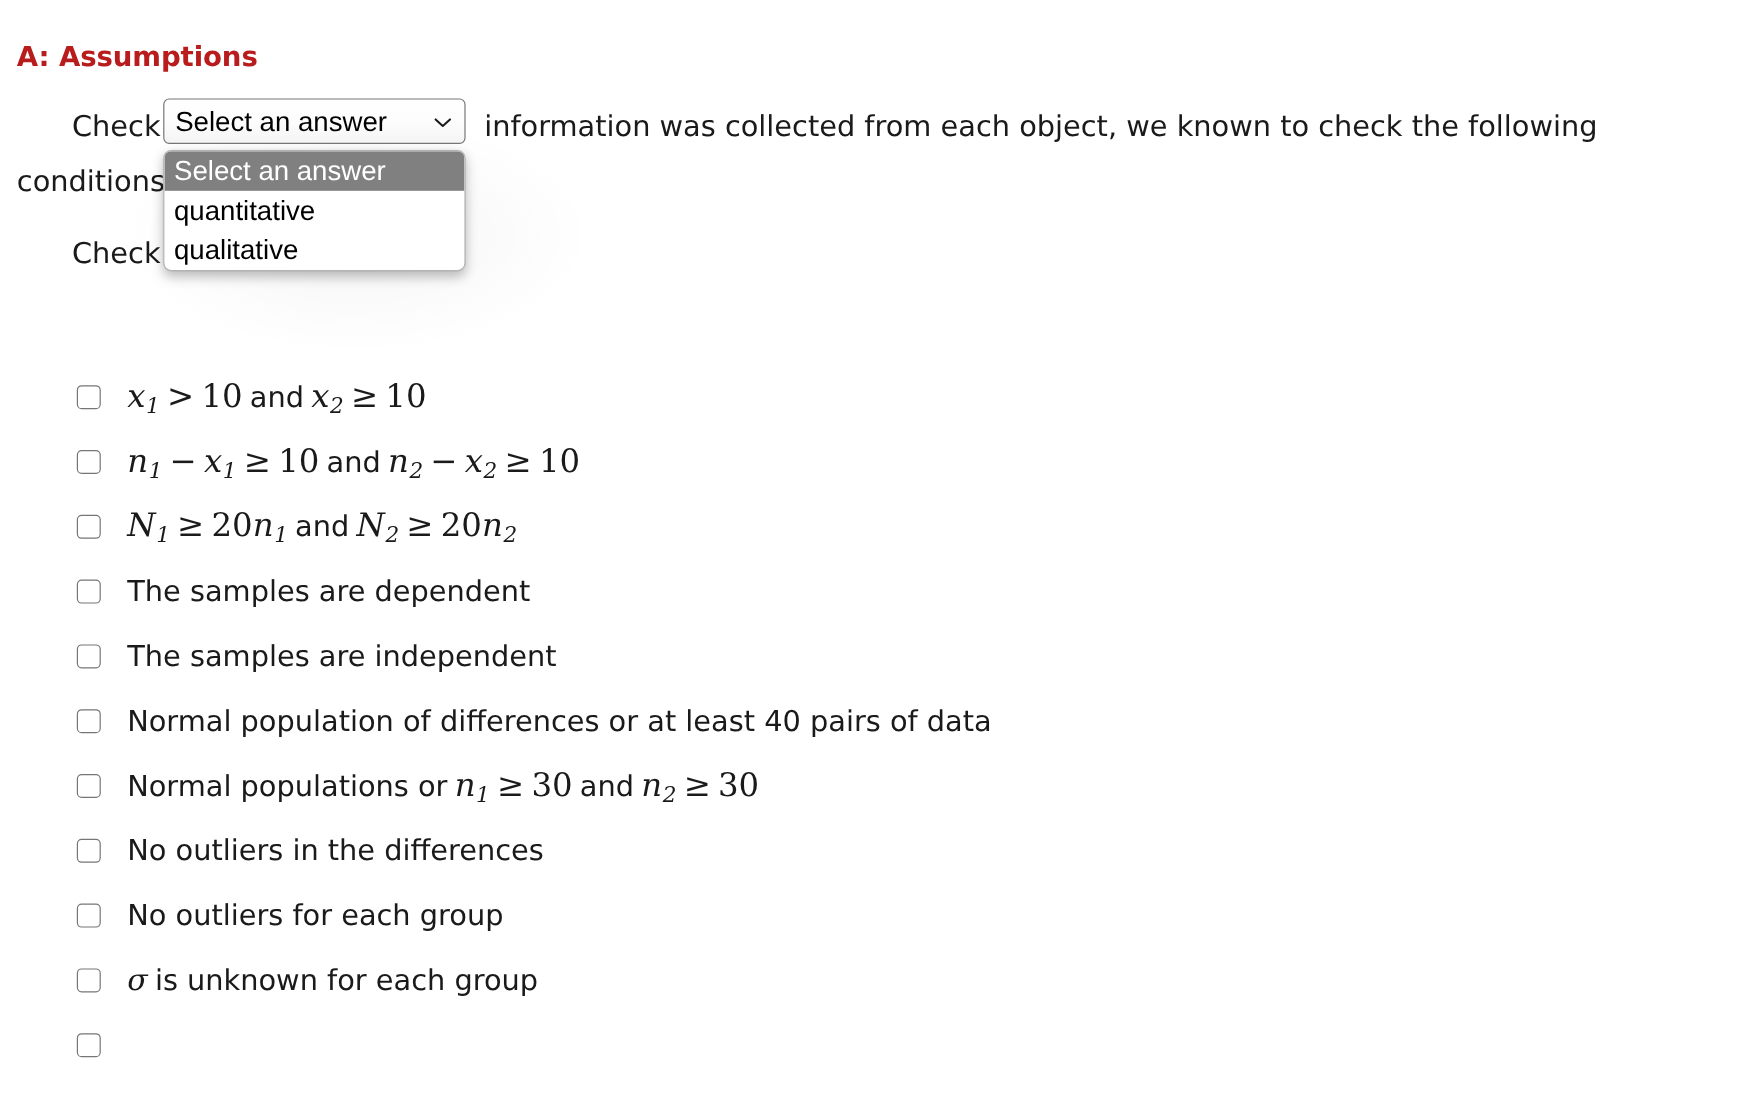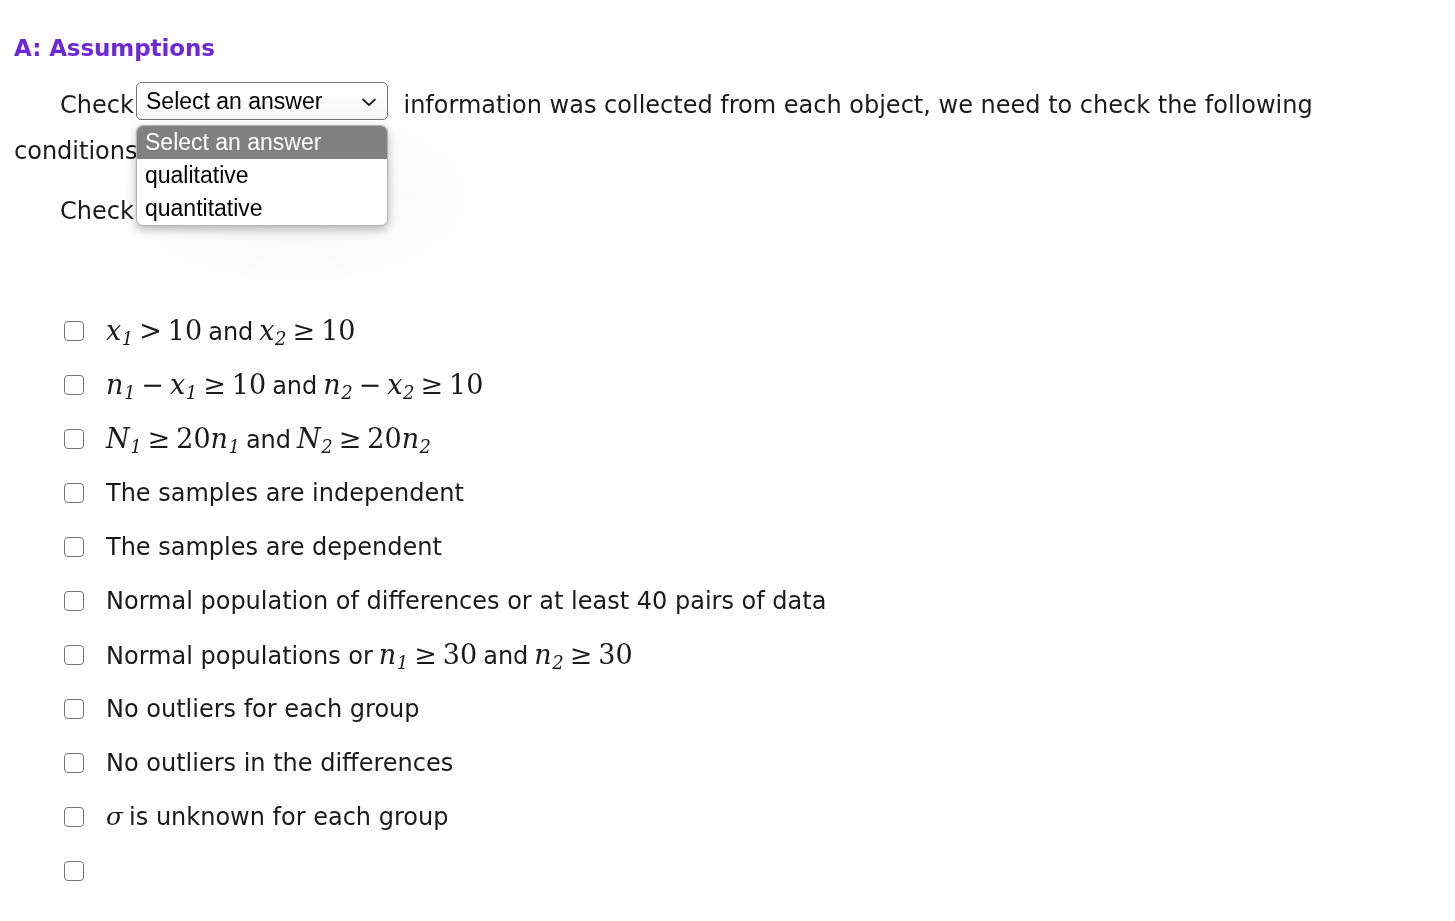--- a/index.html
+++ b/index.html
@@ -19,21 +19,21 @@
   }
 
   
   .section-title {
     position: absolute;
     left: 14px;
     top: 20px;
     font-size: 23px;
     font-weight: bold;
     letter-spacing: -0.1px;
-    color: #6d28d9;
+    color: #b91c1c;
     white-space: nowrap;
   }
 
   
   .prose {
     position: absolute;
     left: 14px;
     top: 82px;
     width: 1420px;
     font-size: 24px;
@@ -178,77 +178,77 @@
 </style>
 </head>
 <body>
 
 <h1 class="section-title">A: Assumptions</h1>
 
 <div class="popup-halo"></div>
 
 <div class="prose">
   <span class="indent"></span><span>Check</span>
-  <span style="display:inline-block;width:262px;"></span><span>information was collected from each object, we need to check the following</span>
+  <span style="display:inline-block;width:262px;"></span><span>information was collected from each object, we known to check the following</span>
   <span class="line2">conditions.</span>
   <span class="line2" style="margin-top:14px;"><span class="indent"></span><span>Check all that apply.</span></span>
 </div>
 
 <div class="select-face">
   <span class="sf-label">Select an answer</span>
   <span class="sf-arrow">
     <svg viewBox="0 0 20 20" width="20" height="20" aria-hidden="true">
       <path d="M4 7.5 L10 13 L16 7.5" fill="none" stroke="#1a1a1a" stroke-width="1.7" stroke-linecap="round" stroke-linejoin="round"></path>
     </svg>
   </span>
 </div>
 
 <div class="select-popup" id="select-popup">
     <div class="opt selected">Select an answer</div>
+    <div class="opt">quantitative</div>
     <div class="opt">qualitative</div>
-    <div class="opt">quantitative</div>
   </div>
 
 <div class="check-list" id="check-list">
     <div class="check-row">
       <span class="cbox"></span>
       <span class="check-label"><span class="mvar">x</span><span class="msub it">1</span><span class="sp"></span><span class="mop">&gt;</span><span class="sp"></span><span class="mnum">10</span><span class="sp"></span><span class="mtext">and</span><span class="sp"></span><span class="mvar">x</span><span class="msub it">2</span><span class="sp"></span><span class="mop">≥</span><span class="sp"></span><span class="mnum">10</span></span>
     </div>
     <div class="check-row">
       <span class="cbox"></span>
       <span class="check-label"><span class="mvar">n</span><span class="msub it">1</span><span class="sp"></span><span class="mop">−</span><span class="sp"></span><span class="mvar">x</span><span class="msub it">1</span><span class="sp"></span><span class="mop">≥</span><span class="sp"></span><span class="mnum">10</span><span class="sp"></span><span class="mtext">and</span><span class="sp"></span><span class="mvar">n</span><span class="msub it">2</span><span class="sp"></span><span class="mop">−</span><span class="sp"></span><span class="mvar">x</span><span class="msub it">2</span><span class="sp"></span><span class="mop">≥</span><span class="sp"></span><span class="mnum">10</span></span>
     </div>
     <div class="check-row">
       <span class="cbox"></span>
       <span class="check-label"><span class="mvar">N</span><span class="msub it">1</span><span class="sp"></span><span class="mop">≥</span><span class="sp"></span><span class="mnum">20</span><span class="mvar">n</span><span class="msub it">1</span><span class="sp"></span><span class="mtext">and</span><span class="sp"></span><span class="mvar">N</span><span class="msub it">2</span><span class="sp"></span><span class="mop">≥</span><span class="sp"></span><span class="mnum">20</span><span class="mvar">n</span><span class="msub it">2</span></span>
     </div>
     <div class="check-row">
       <span class="cbox"></span>
+      <span class="check-label"><span class="mtext">The samples are dependent</span></span>
+    </div>
+    <div class="check-row">
+      <span class="cbox"></span>
       <span class="check-label"><span class="mtext">The samples are independent</span></span>
     </div>
     <div class="check-row">
       <span class="cbox"></span>
-      <span class="check-label"><span class="mtext">The samples are dependent</span></span>
-    </div>
-    <div class="check-row">
-      <span class="cbox"></span>
       <span class="check-label"><span class="mtext">Normal population of differences or at least 40 pairs of data</span></span>
     </div>
     <div class="check-row">
       <span class="cbox"></span>
       <span class="check-label"><span class="mtext">Normal populations or</span><span class="sp"></span><span class="mvar">n</span><span class="msub it">1</span><span class="sp"></span><span class="mop">≥</span><span class="sp"></span><span class="mnum">30</span><span class="sp"></span><span class="mtext">and</span><span class="sp"></span><span class="mvar">n</span><span class="msub it">2</span><span class="sp"></span><span class="mop">≥</span><span class="sp"></span><span class="mnum">30</span></span>
     </div>
     <div class="check-row">
       <span class="cbox"></span>
+      <span class="check-label"><span class="mtext">No outliers in the differences</span></span>
+    </div>
+    <div class="check-row">
+      <span class="cbox"></span>
       <span class="check-label"><span class="mtext">No outliers for each group</span></span>
     </div>
     <div class="check-row">
       <span class="cbox"></span>
-      <span class="check-label"><span class="mtext">No outliers in the differences</span></span>
-    </div>
-    <div class="check-row">
-      <span class="cbox"></span>
       <span class="check-label"><span class="msig">σ</span><span class="sp"></span><span class="mtext">is unknown for each group</span></span>
     </div>
     <div class="check-row">
       <span class="cbox"></span>
     </div>
   </div>
 
 </body></html>

